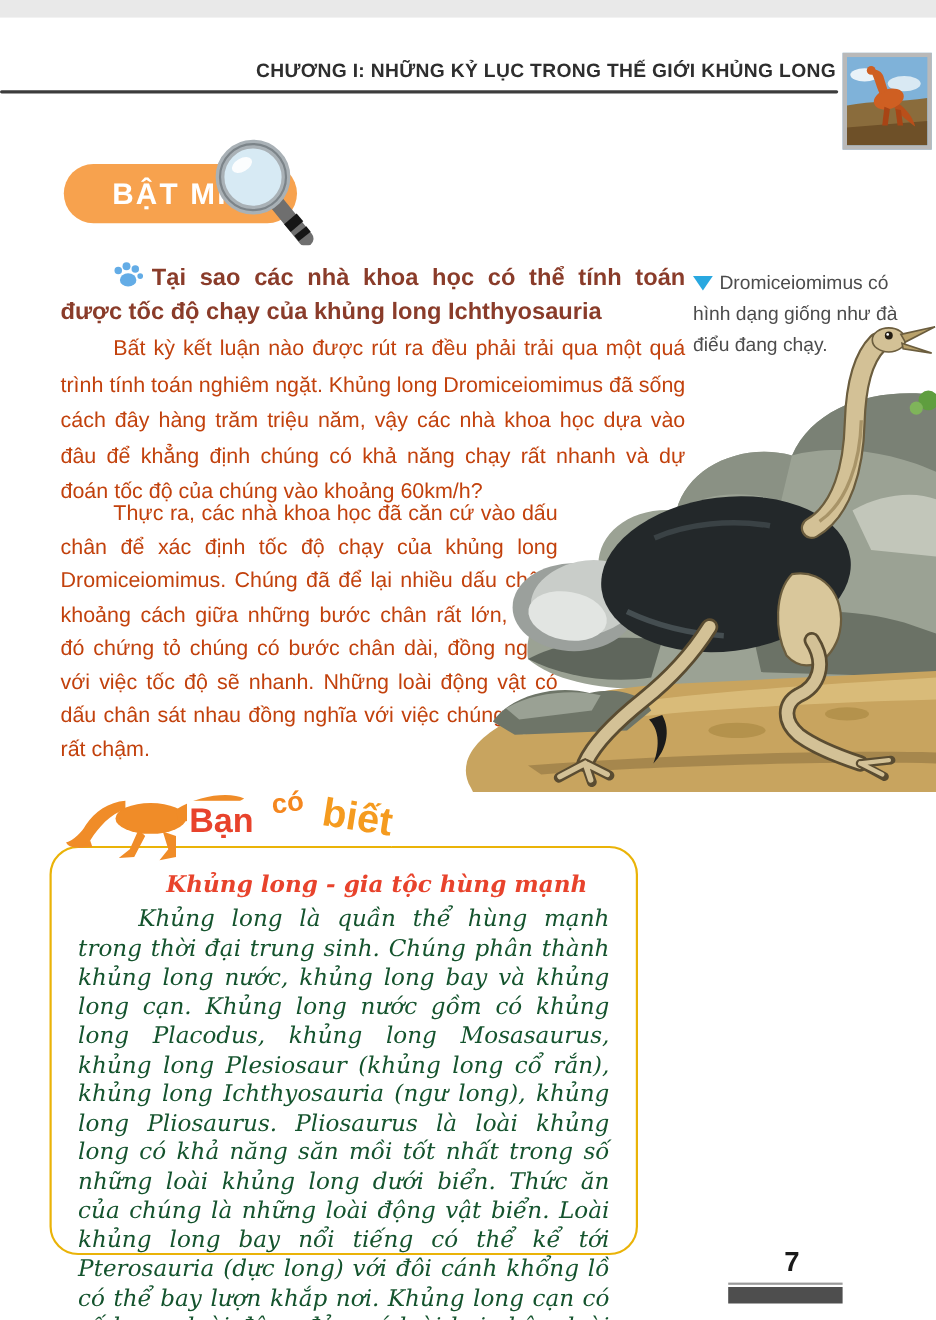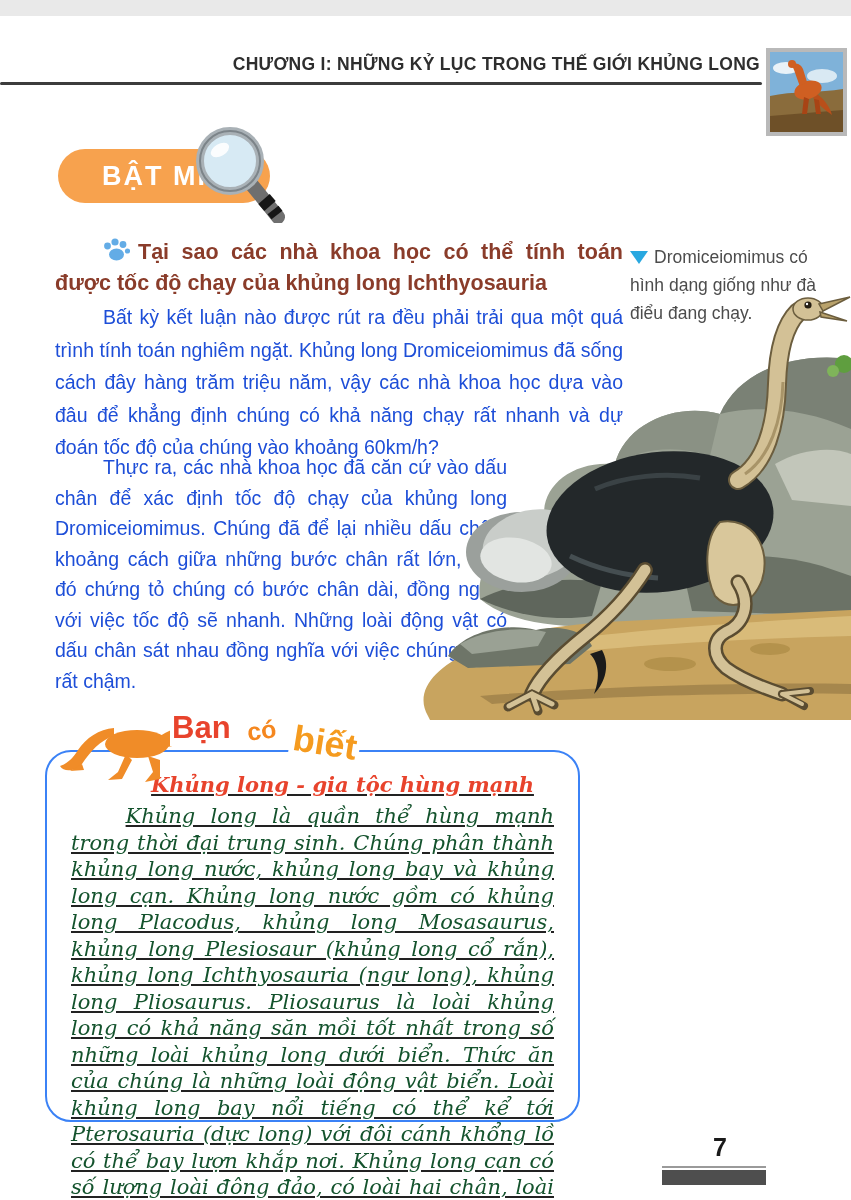--- a/index.html
+++ b/index.html
@@ -39,44 +39,44 @@
     color:#ffffff;font-size:27px;font-weight:700;letter-spacing:2px;
   }
   .magnifier{position:absolute;top:103px;left:186px;width:104px;height:104px;}
   
   .heading{
     position:absolute;top:221px;left:55px;width:568px;
     font-size:21.5px;font-weight:700;color:#8a3c2a;
     line-height:31px;text-align:justify;
   }
   .paw{display:inline-block;vertical-align:-3px;margin:0 8px 0 48px;}
-  .para{position:absolute;left:55px;color:#1d4ed8;text-align:justify;text-indent:48px;}
+  .para{position:absolute;left:55px;color:#c2410c;text-align:justify;text-indent:48px;}
   .para-1{top:285px;width:568px;font-size:19.5px;line-height:32.5px;}
   .para-2{top:436px;width:452px;font-size:19.5px;line-height:30.5px;}
   
   .fig-caption{
     position:absolute;top:227px;left:630px;width:188px;
     font-size:17.5px;line-height:28px;color:#4c4c4c;
   }
   .tri-down{
     display:inline-block;width:0;height:0;margin-right:6px;
     border-left:9px solid transparent;border-right:9px solid transparent;
     border-top:13px solid #29a8e0;vertical-align:-1px;
   }
   .figure{position:absolute;top:248px;left:420px;width:431px;height:462px;}
   
   .dyk-logo{position:absolute;top:690px;left:52px;width:330px;height:90px;z-index:3;}
   .dino-sil{position:absolute;top:8px;left:0;}
-  .w-ban{position:absolute;top:4px;left:118px;font-size:31px;font-weight:700;color:#e8432c;background:#fff;padding:0 2px;}
+  .w-ban{position:absolute;top:22px;left:118px;font-size:31px;font-weight:700;color:#e8432c;background:#fff;padding:0 2px;}
   .w-co{position:absolute;top:10px;left:193px;font-size:25px;font-weight:700;color:#f5871f;background:#fff;transform:rotate(-7deg);padding:0 2px;}
   .w-biet{position:absolute;top:16px;left:238px;font-size:36px;font-weight:700;color:#f59b1f;background:#fff;transform:rotate(9deg);padding:0 3px;}
   .fact-box{
-    position:absolute;top:734px;left:45px;width:535px;height:372px;
-    border:2px solid #3b82f6;border-radius:26px;
-    box-sizing:border-box;background:#fff;z-index:2;text-decoration:underline;
+    position:absolute;top:753px;left:45px;width:535px;height:372px;
+    border:2px solid #eab308;border-radius:26px;
+    box-sizing:border-box;background:#fff;z-index:2;
   }
   .fact-title{
     margin:20px 0 6px 60px;text-align:center;
     font-family:"DejaVu Serif", serif;font-style:italic;font-weight:700;
     font-size:21px;color:#e8432c;
   }
   .fact-text{
     margin:6px 24px 0 24px;
     font-family:"DejaVu Serif", serif;font-style:italic;
     font-size:21px;line-height:26.5px;color:#14532d;

